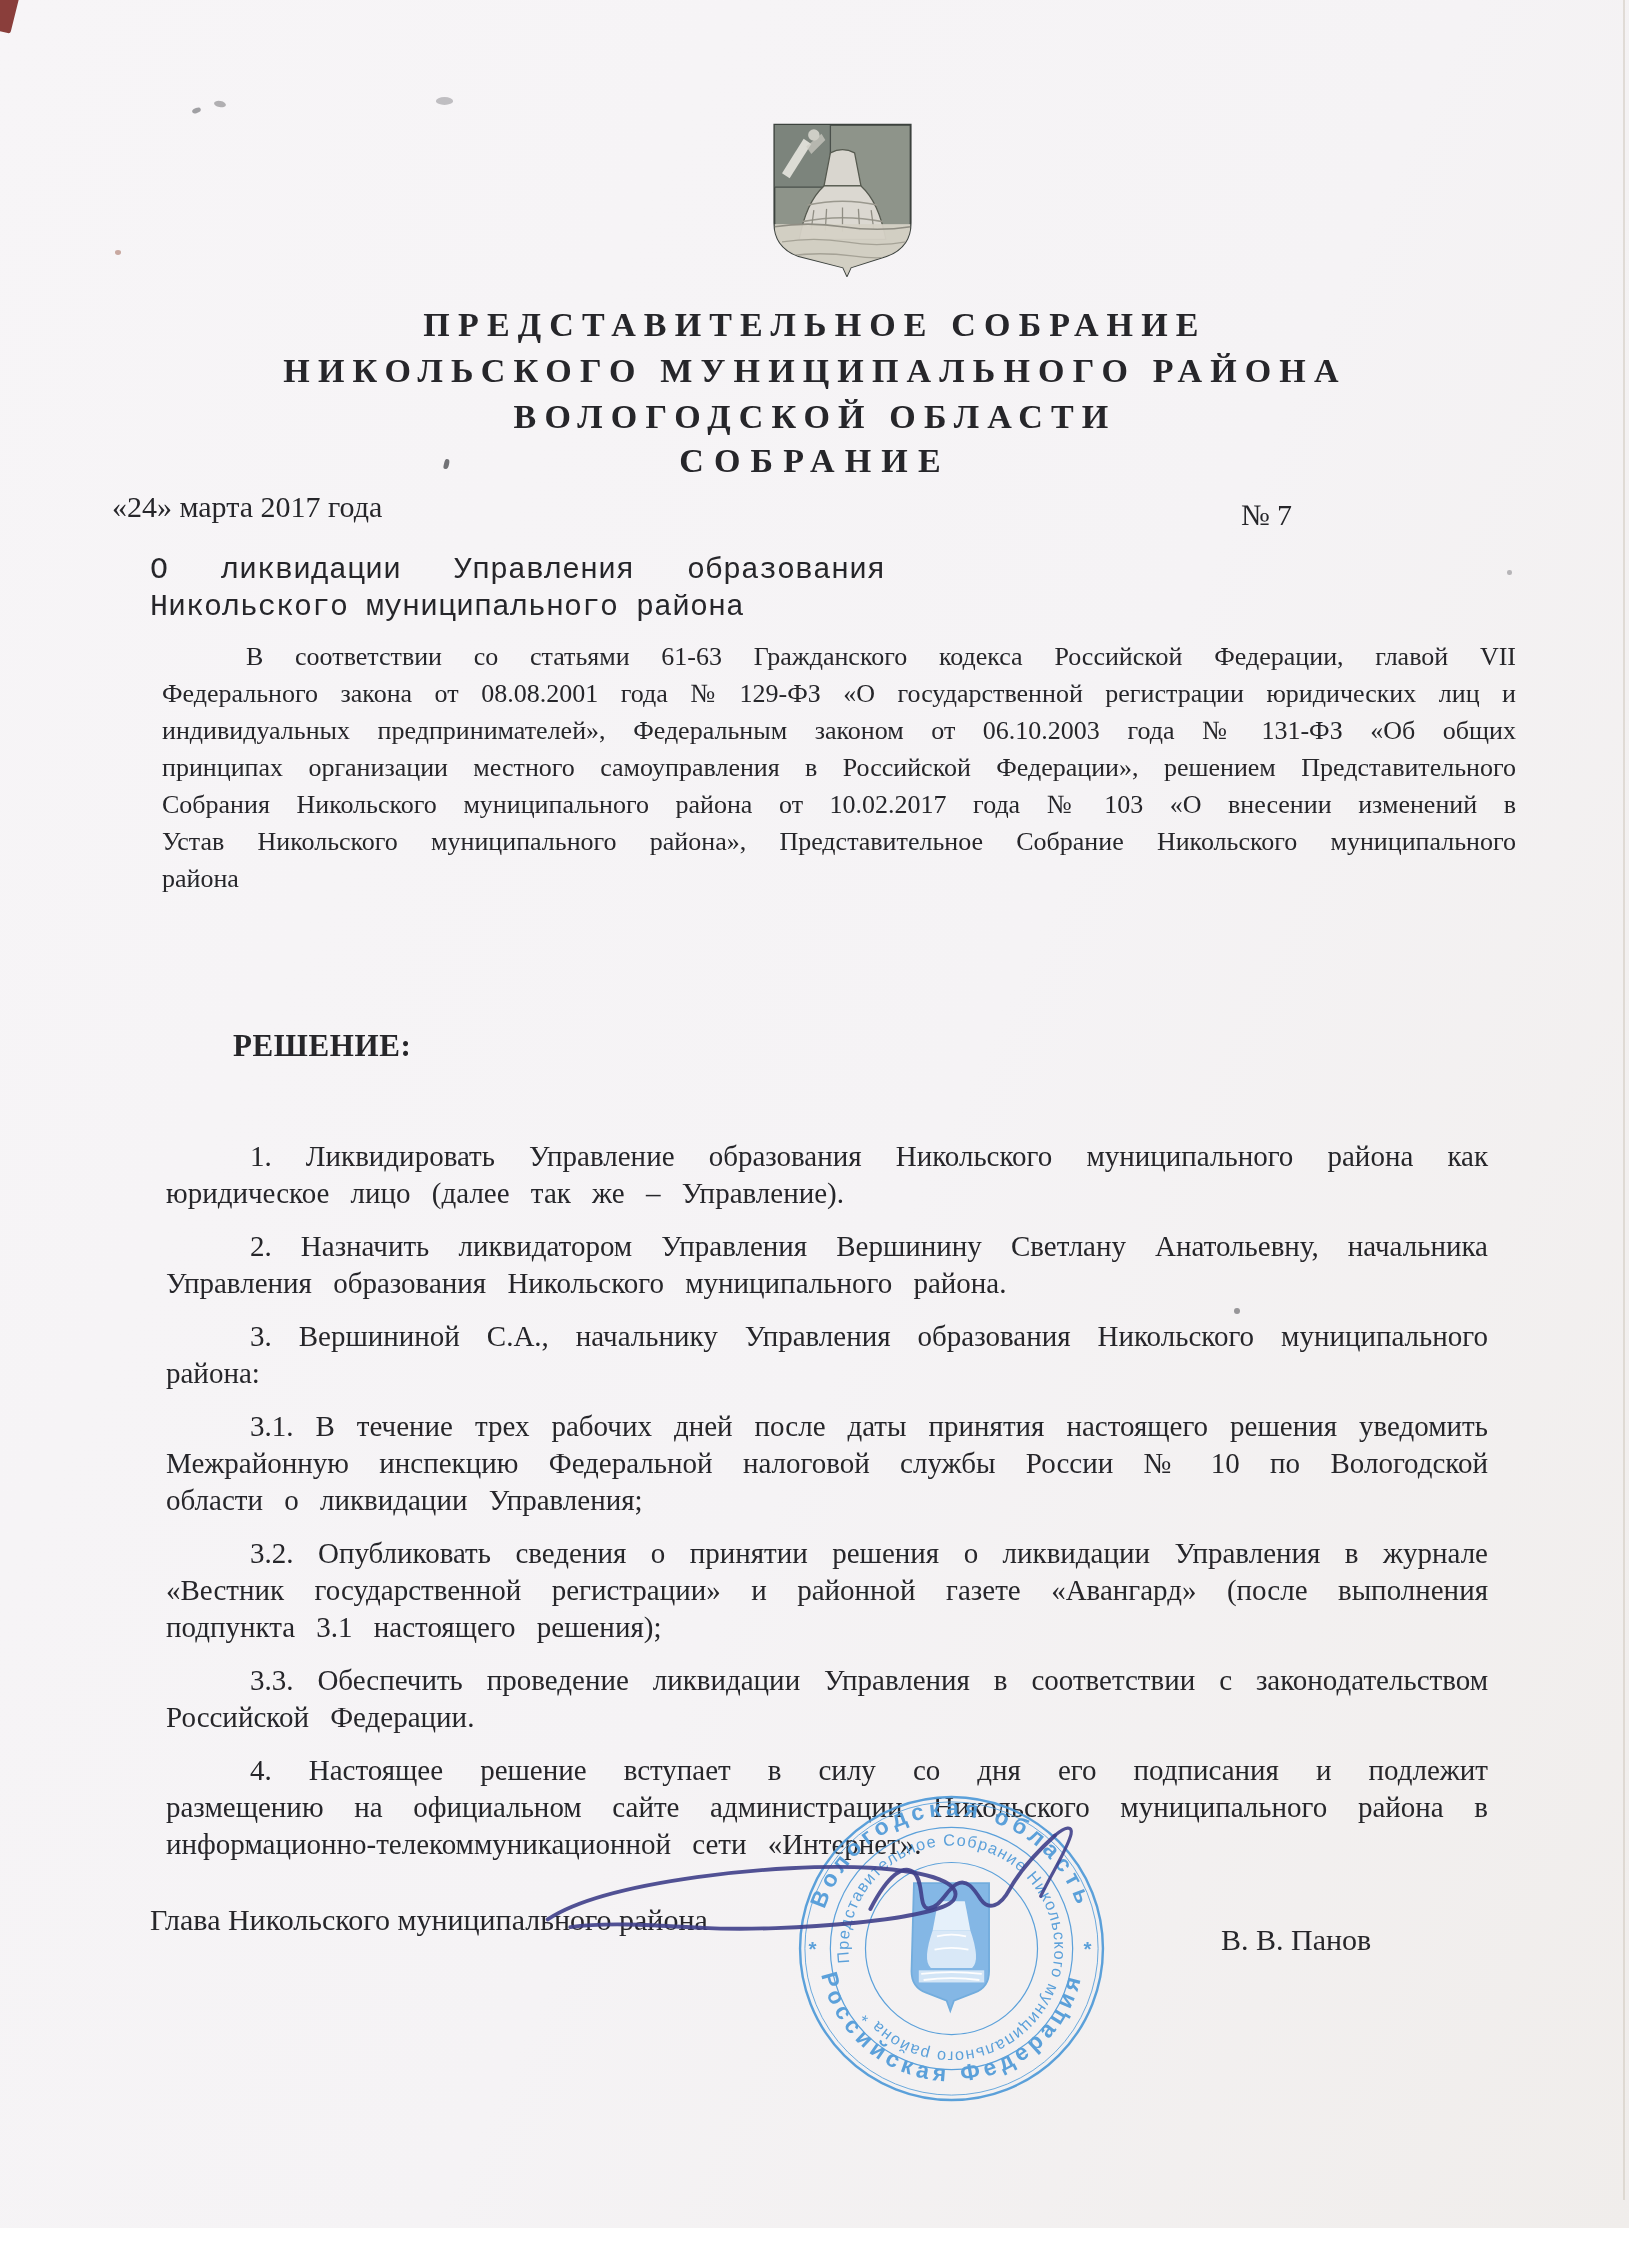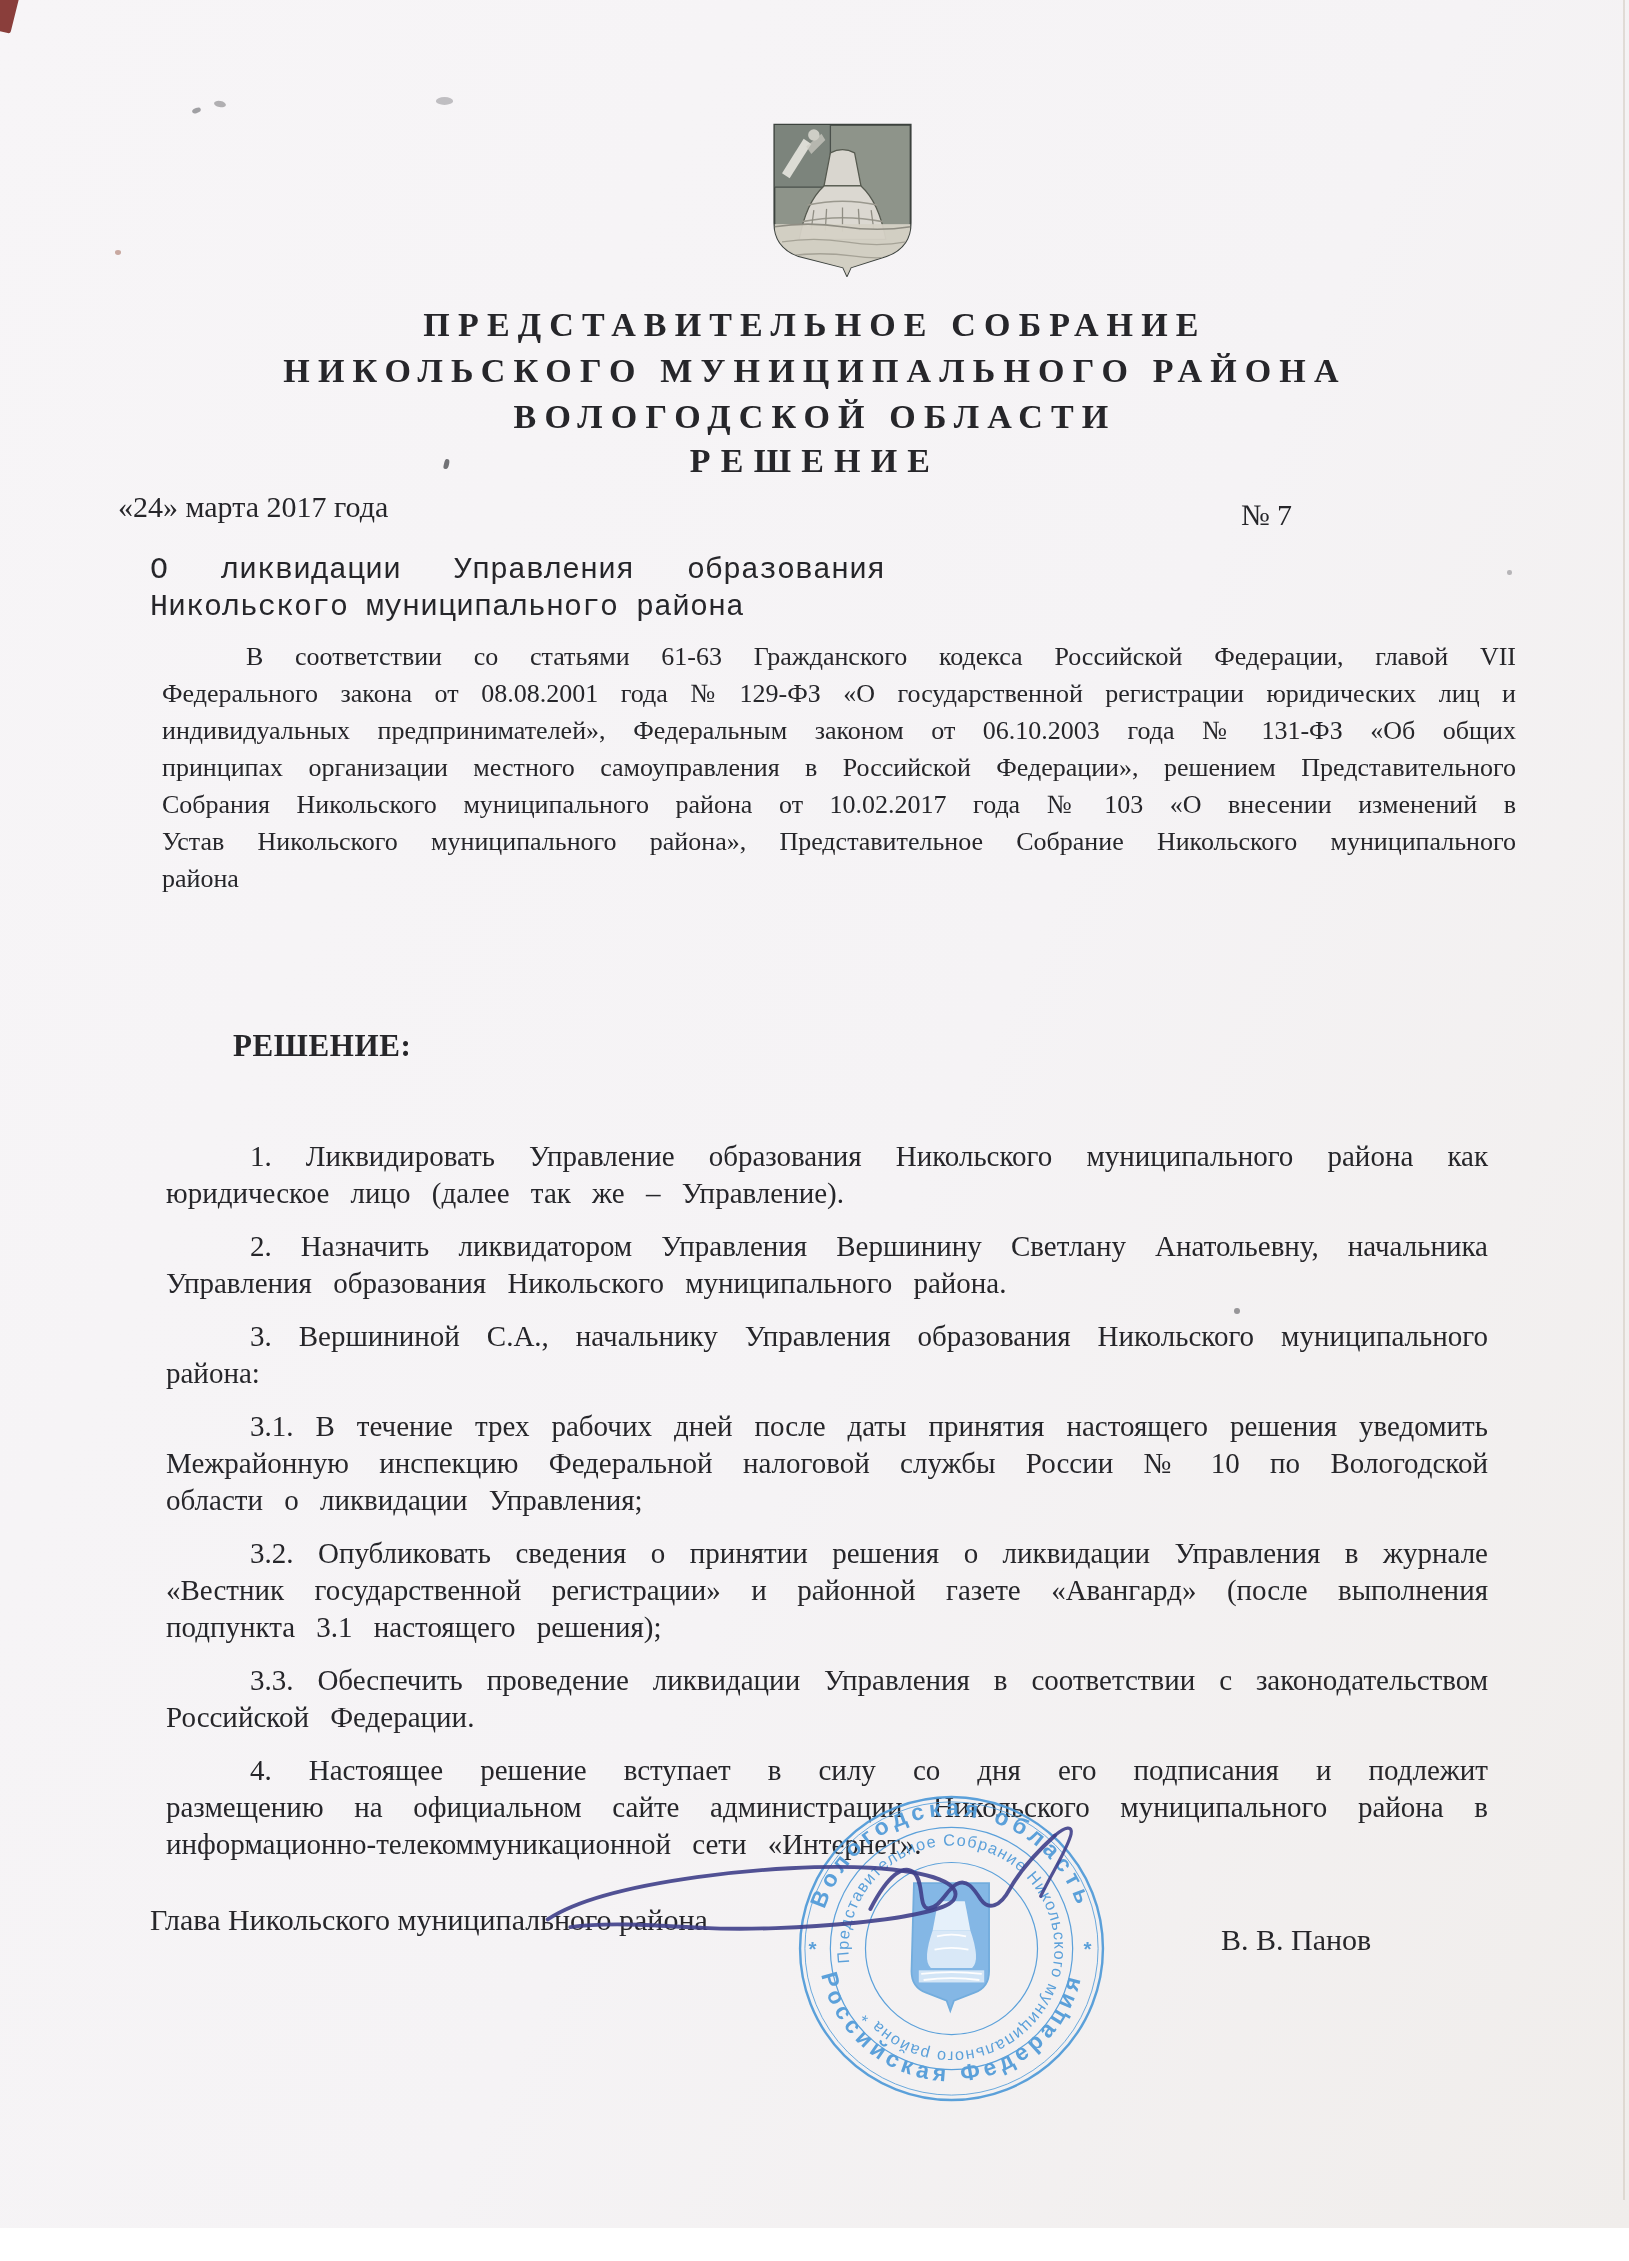--- a/index.html
+++ b/index.html
@@ -40,21 +40,21 @@
   
   .arms{position:absolute; left:769px; top:121px;}
   .org{
     position:absolute; left:0; top:302px; width:1630px; text-align:center;
     font-weight:bold; font-size:34px; line-height:46px; letter-spacing:.24em;
   }
   .doc-type{
     position:absolute; left:0; top:442px; width:1630px; text-align:center;
     font-weight:bold; font-size:34px; letter-spacing:.30em;
   }
-  .date-line{position:absolute; left:118px; top:490px; font-size:30px;}
+  .date-line{position:absolute; left:112px; top:490px; font-size:30px;}
   .doc-number{position:absolute; left:1241px; top:498px; font-size:30px;}
   
   .subject{position:absolute; left:150px; top:552px; width:735px; font-size:30px; line-height:37px;font-family:Liberation Mono, monospace;}
   .subject-l1{text-align:justify; text-align-last:justify;}
   .preamble{
     position:absolute; left:150px; top:626px; width:1354px; margin:12px;
     font-size:26px; line-height:37px; text-align:justify; text-indent:84px;
     word-spacing:14px;
   }
   .resolved{
@@ -129,21 +129,21 @@
       <path d="M20,190 Q70,182 120,190 T215,190" fill="none" stroke="#a5a296" stroke-width="2"></path>
       <path d="M30,212 Q80,205 130,212 T205,210" fill="none" stroke="#a5a296" stroke-width="2"></path>
     </g>
   </svg>
 
   <div class="org">
     <div>ПРЕДСТАВИТЕЛЬНОЕ СОБРАНИЕ</div>
     <div>НИКОЛЬСКОГО МУНИЦИПАЛЬНОГО РАЙОНА</div>
     <div>ВОЛОГОДСКОЙ ОБЛАСТИ</div>
   </div>
-  <div class="doc-type">РЕШЕНИЕ</div>
+  <div class="doc-type">СОБРАНИЕ</div>
   <div class="date-line">«24» марта 2017 года</div>
   <div class="doc-number">№ 7</div>
 
   <div class="subject">
     <div class="subject-l1">О ликвидации Управления образования</div>
     <div class="subject-l2">Никольского муниципального района</div>
   </div>
 
   <p class="preamble">В соответствии со статьями 61-63 Гражданского кодекса Российской Федерации, главой VII Федерального закона от 08.08.2001 года № 129-ФЗ «О государственной регистрации юридических лиц и индивидуальных предпринимателей», Федеральным законом от 06.10.2003 года № 131-ФЗ «Об общих принципах организации местного самоуправления в Российской Федерации», решением Представительного Собрания Никольского муниципального района от 10.02.2017 года № 103 «О внесении изменений в Устав Никольского муниципального района», Представительное Собрание Никольского муниципального района</p>
 

